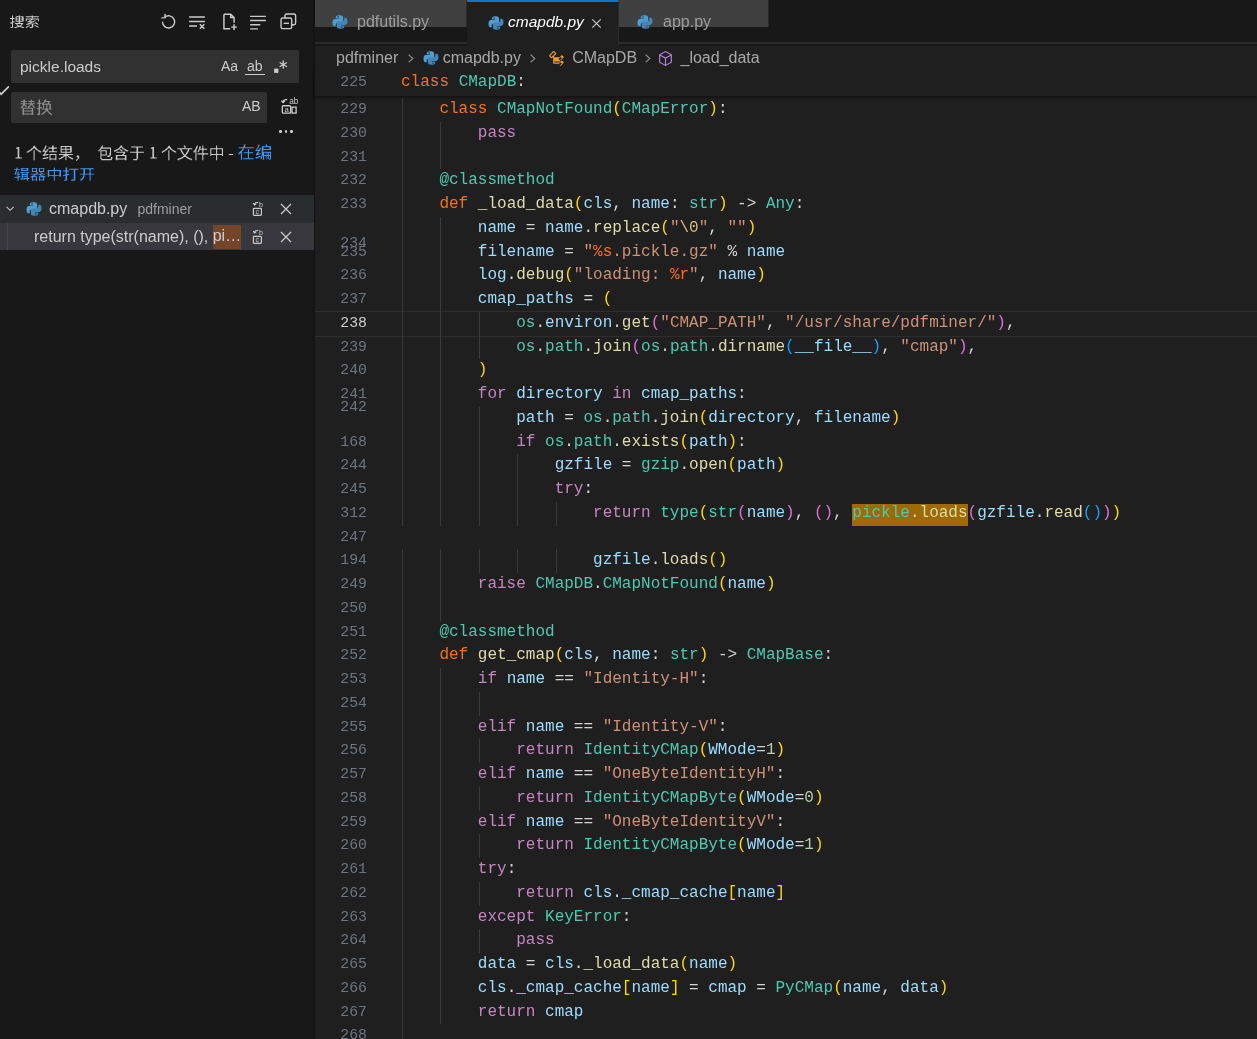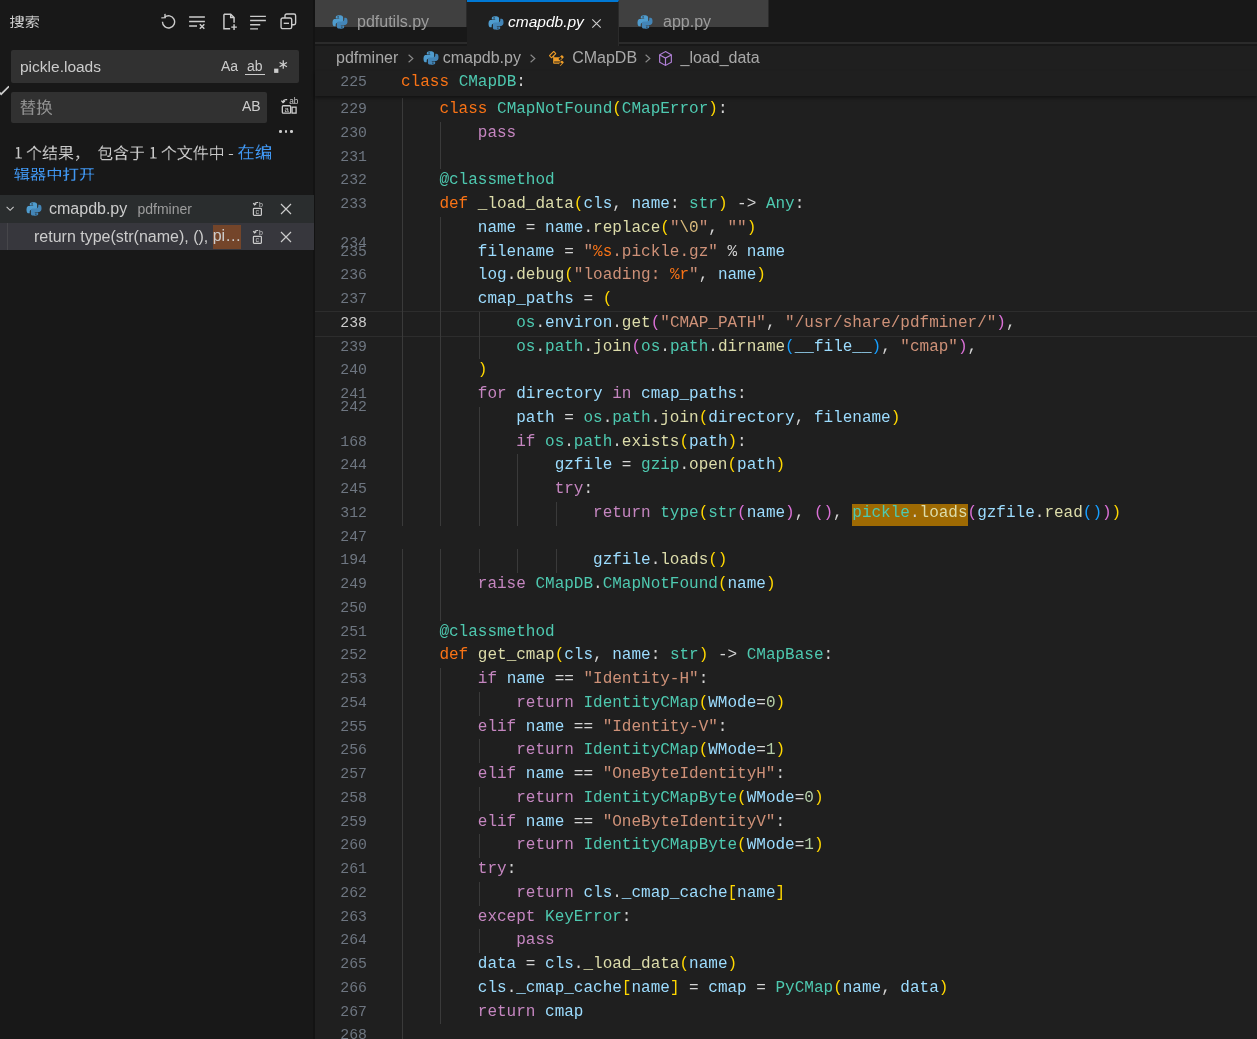--- a/index.html
+++ b/index.html
@@ -196,21 +196,20 @@
 <div class="cl" style="top:668.00px">
         <i style="left:86.9px"></i>
         <i style="left:125.3px"></i>
         <pre><span class="w">        </span><span class="k">if</span><span class="w"> </span><span class="v">name</span><span class="w"> == </span><span class="s">"Identity-H"</span><span class="w">:</span></pre>
       </div>
 <div class="num" style="top:691.75px">254</div>
 <div class="cl" style="top:691.75px">
         <i style="left:86.9px"></i>
         <i style="left:125.3px"></i>
         <i style="left:163.7px"></i>
-        <pre><span class="w">            </span><span class="k">return</span><span class="w"> </span><span class="t">IdentityCMap</span><span class="g">(</span><span class="v">WMode</span><span class="w">=</span><span class="n">0</span><span class="g">)</span></pre>
       </div>
 <div class="num" style="top:715.50px">255</div>
 <div class="cl" style="top:715.50px">
         <i style="left:86.9px"></i>
         <i style="left:125.3px"></i>
         <pre><span class="w">        </span><span class="k">elif</span><span class="w"> </span><span class="v">name</span><span class="w"> == </span><span class="s">"Identity-V"</span><span class="w">:</span></pre>
       </div>
 <div class="num" style="top:739.25px">256</div>
 <div class="cl" style="top:739.25px">
         <i style="left:86.9px"></i>

